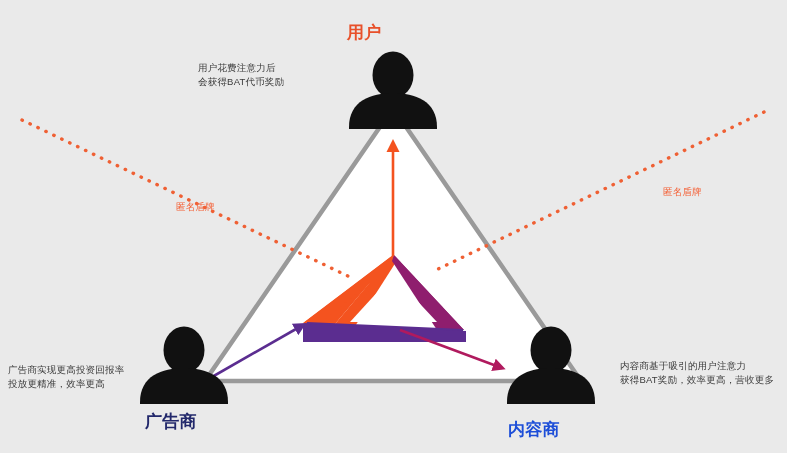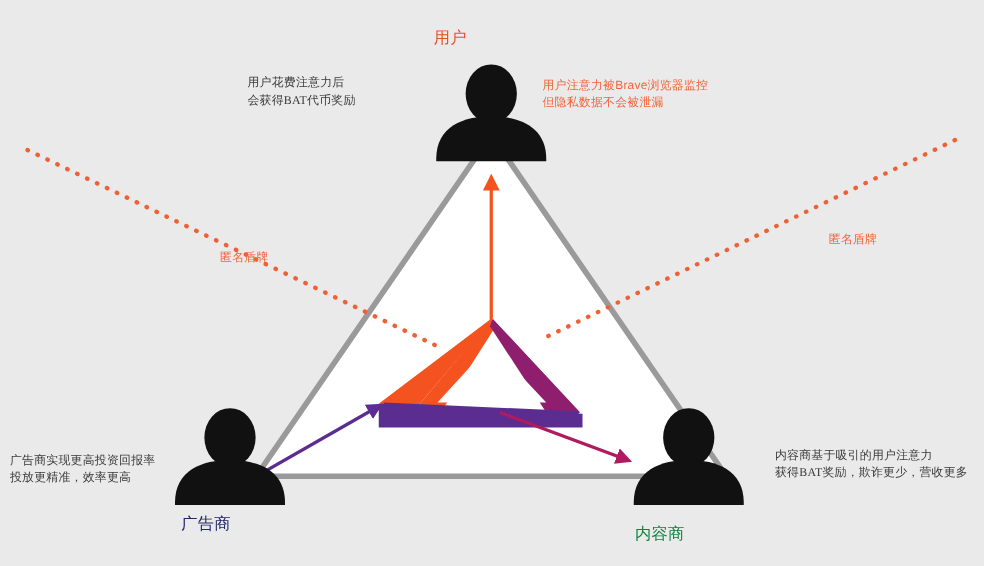--- a/index.html
+++ b/index.html
@@ -30,47 +30,46 @@
   }
   .txt {
     position: absolute;
     white-space: pre;
     line-height: 1.45;
     letter-spacing: 0.2px;
   }
   .note {
     font-size: 9.5px;
     color: #3a3a3a;
-    font-family: Liberation Serif, serif;
   }
   .note-orange {
     font-size: 9.5px;
     color: #f4633a;
   }
   .shield-label {
     font-size: 9.5px;
     color: #f4633a;
     padding-left: 48px;
   }
   .node-label {
-    font-weight: normal;
-    font-size: 13px;
+    font-weight: bold;
+    font-size: 17px;
   }
   #label-user {
     color: #e8502a;
     left: 347px;
     top: 21px;
   }
   #label-advertiser {
     color: #22286b;
     left: 145px;
     top: 410px;
   }
   #label-publisher {
-    color: #15803d;
+    color: #1d4ed8;
     left: 508px;
     top: 418px;
   }
   #note-user-left {
     left: 198px;
     top: 61px;
   }
   #note-user-right {
     left: 434px;
     top: 62px;
@@ -169,23 +168,21 @@
       <use href="#avatar-glyph"></use>
     </g>
   </svg>
 
   <div class="txt node-label" id="label-user">用户</div>
   <div class="txt node-label" id="label-advertiser">广告商</div>
   <div class="txt node-label" id="label-publisher">内容商</div>
 
   <div class="txt note" id="note-user-left">用户花费注意力后
 会获得BAT代币奖励</div>
-  <div class="txt note-orange" id="note-user-right">用户注意力被Brave浏览器监控
-但隐私数据不会被泄漏</div>
   <div class="txt note" id="note-advertiser">广告商实现更高投资回报率
 投放更精准，效率更高</div>
   <div class="txt note" id="note-publisher">内容商基于吸引的用户注意力
-获得BAT奖励，欺诈更少，营收更多</div>
+获得BAT奖励，效率更高，营收更多</div>
 
   <div class="txt shield-label" id="shield-left">匿名盾牌</div>
   <div class="txt shield-label" id="shield-right">匿名盾牌</div>
 
 </div>
 
 </body></html>

